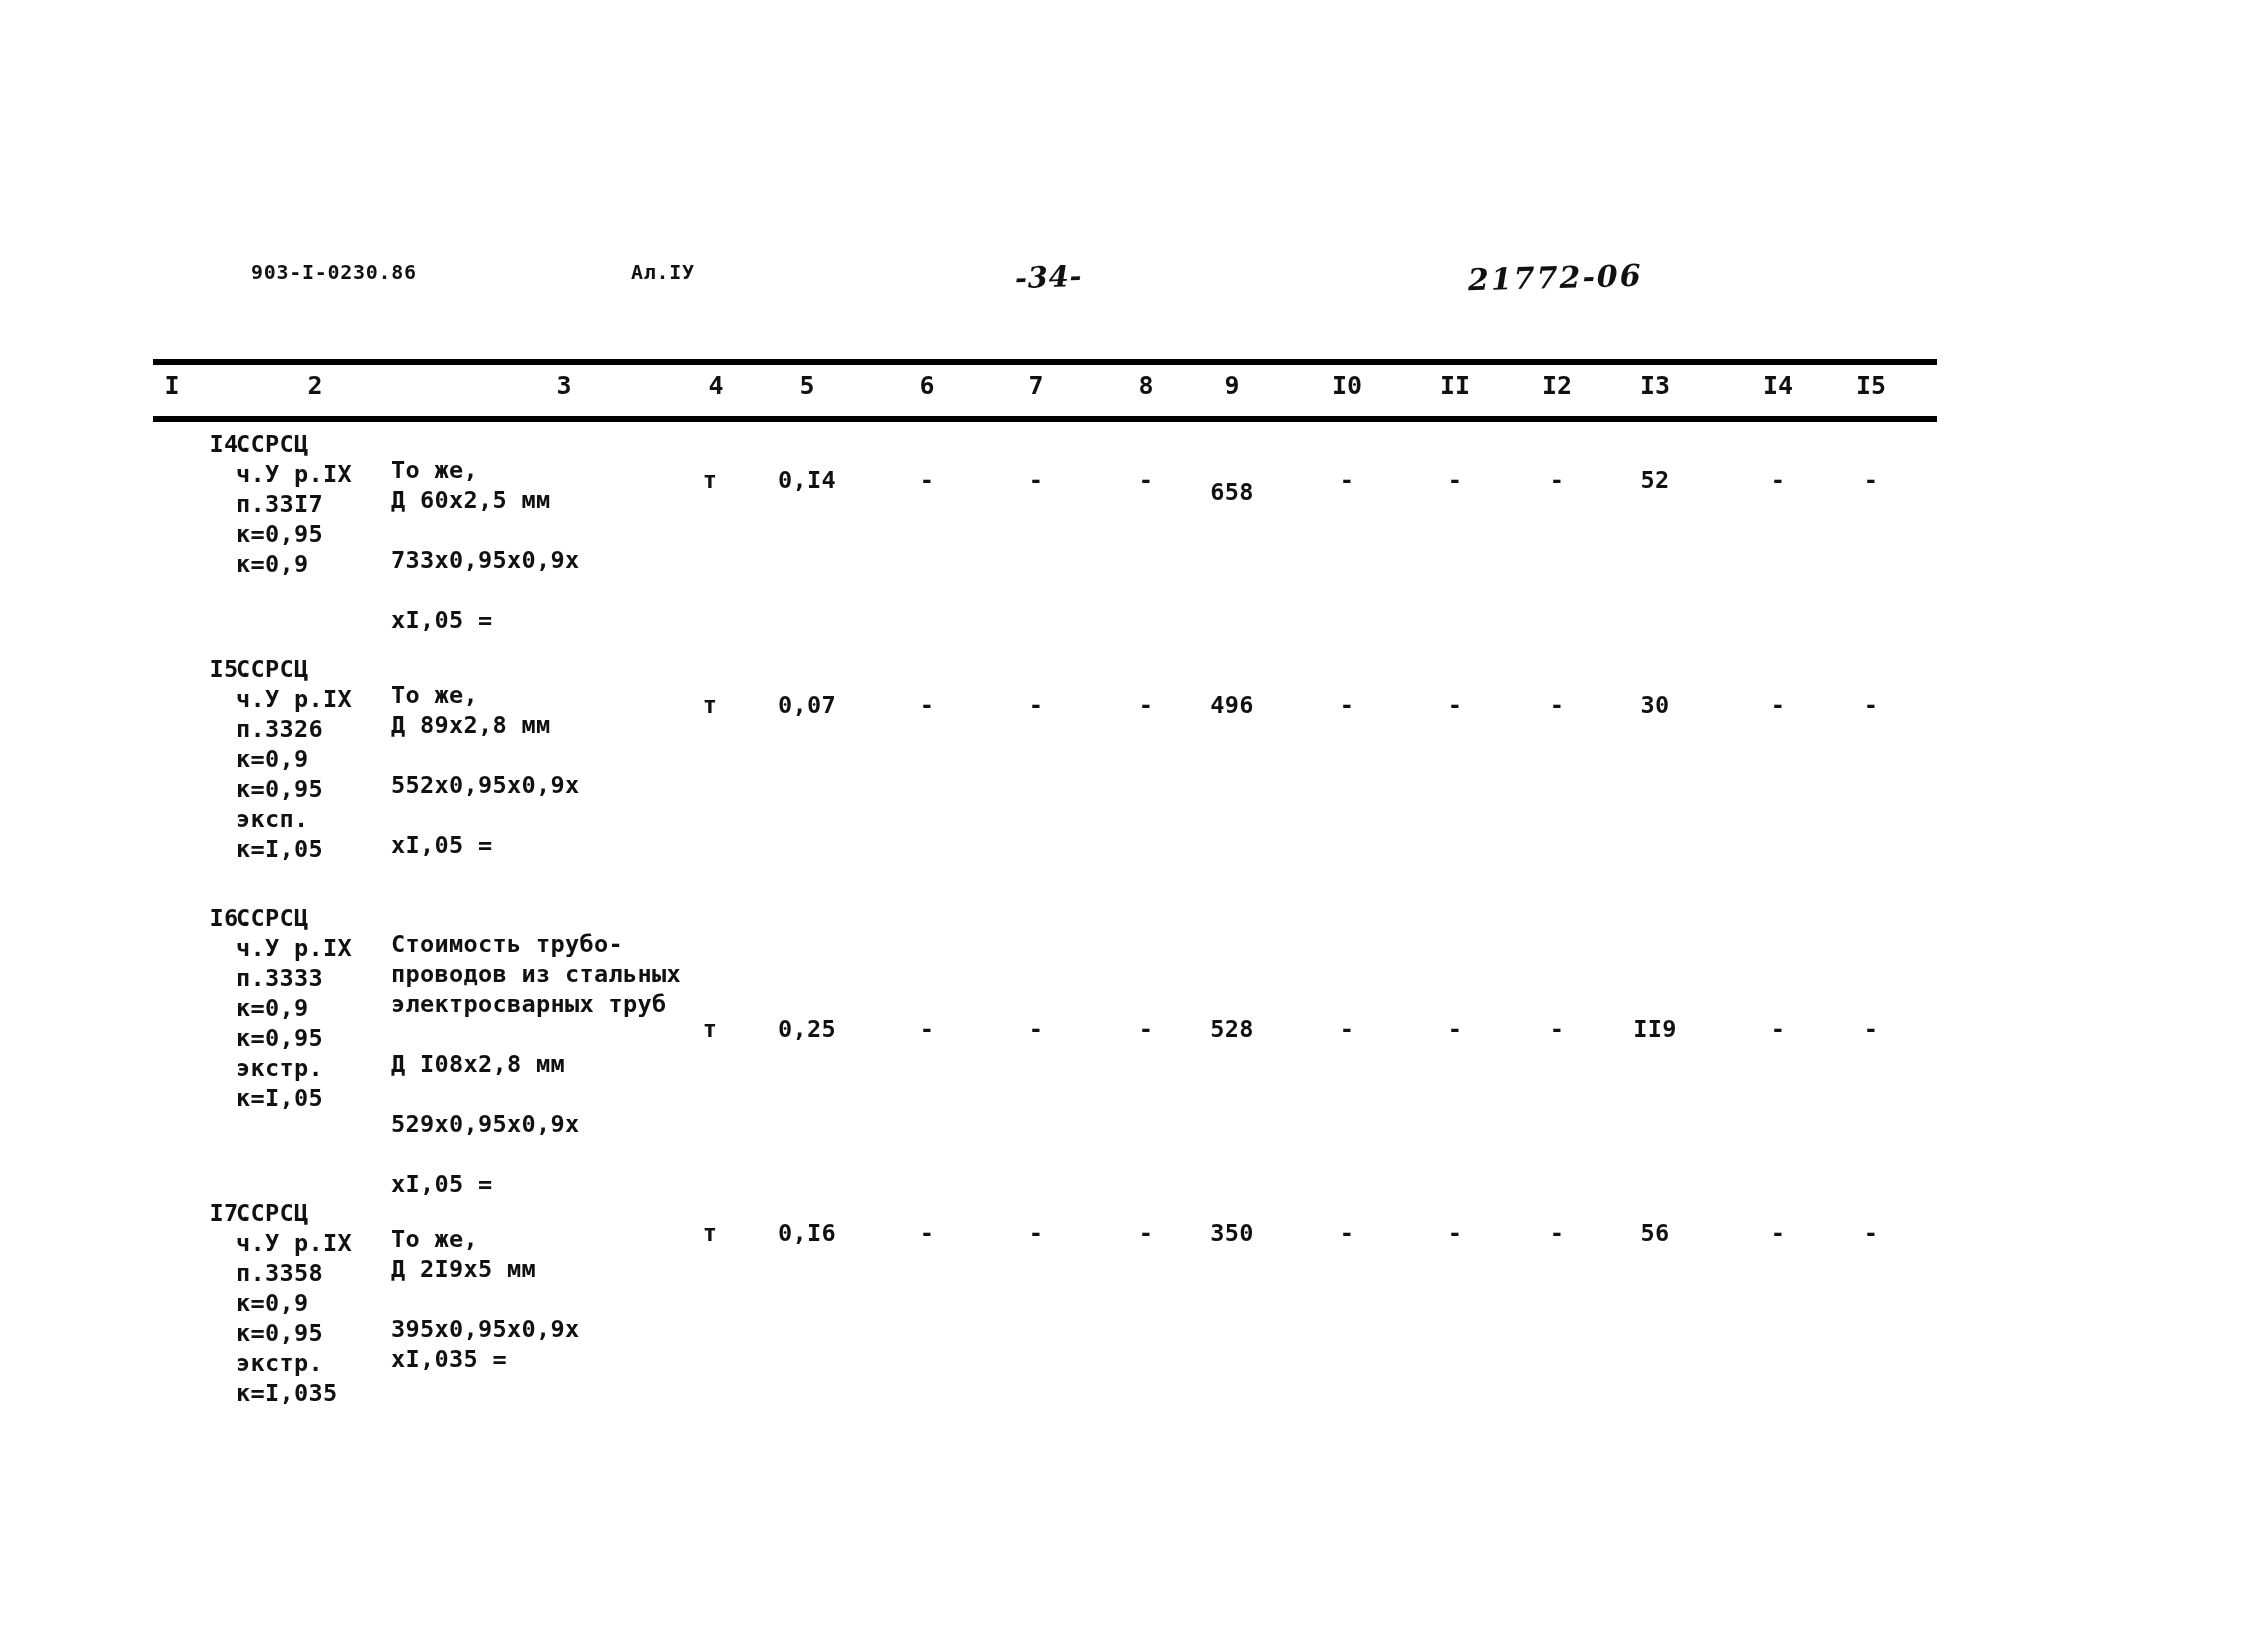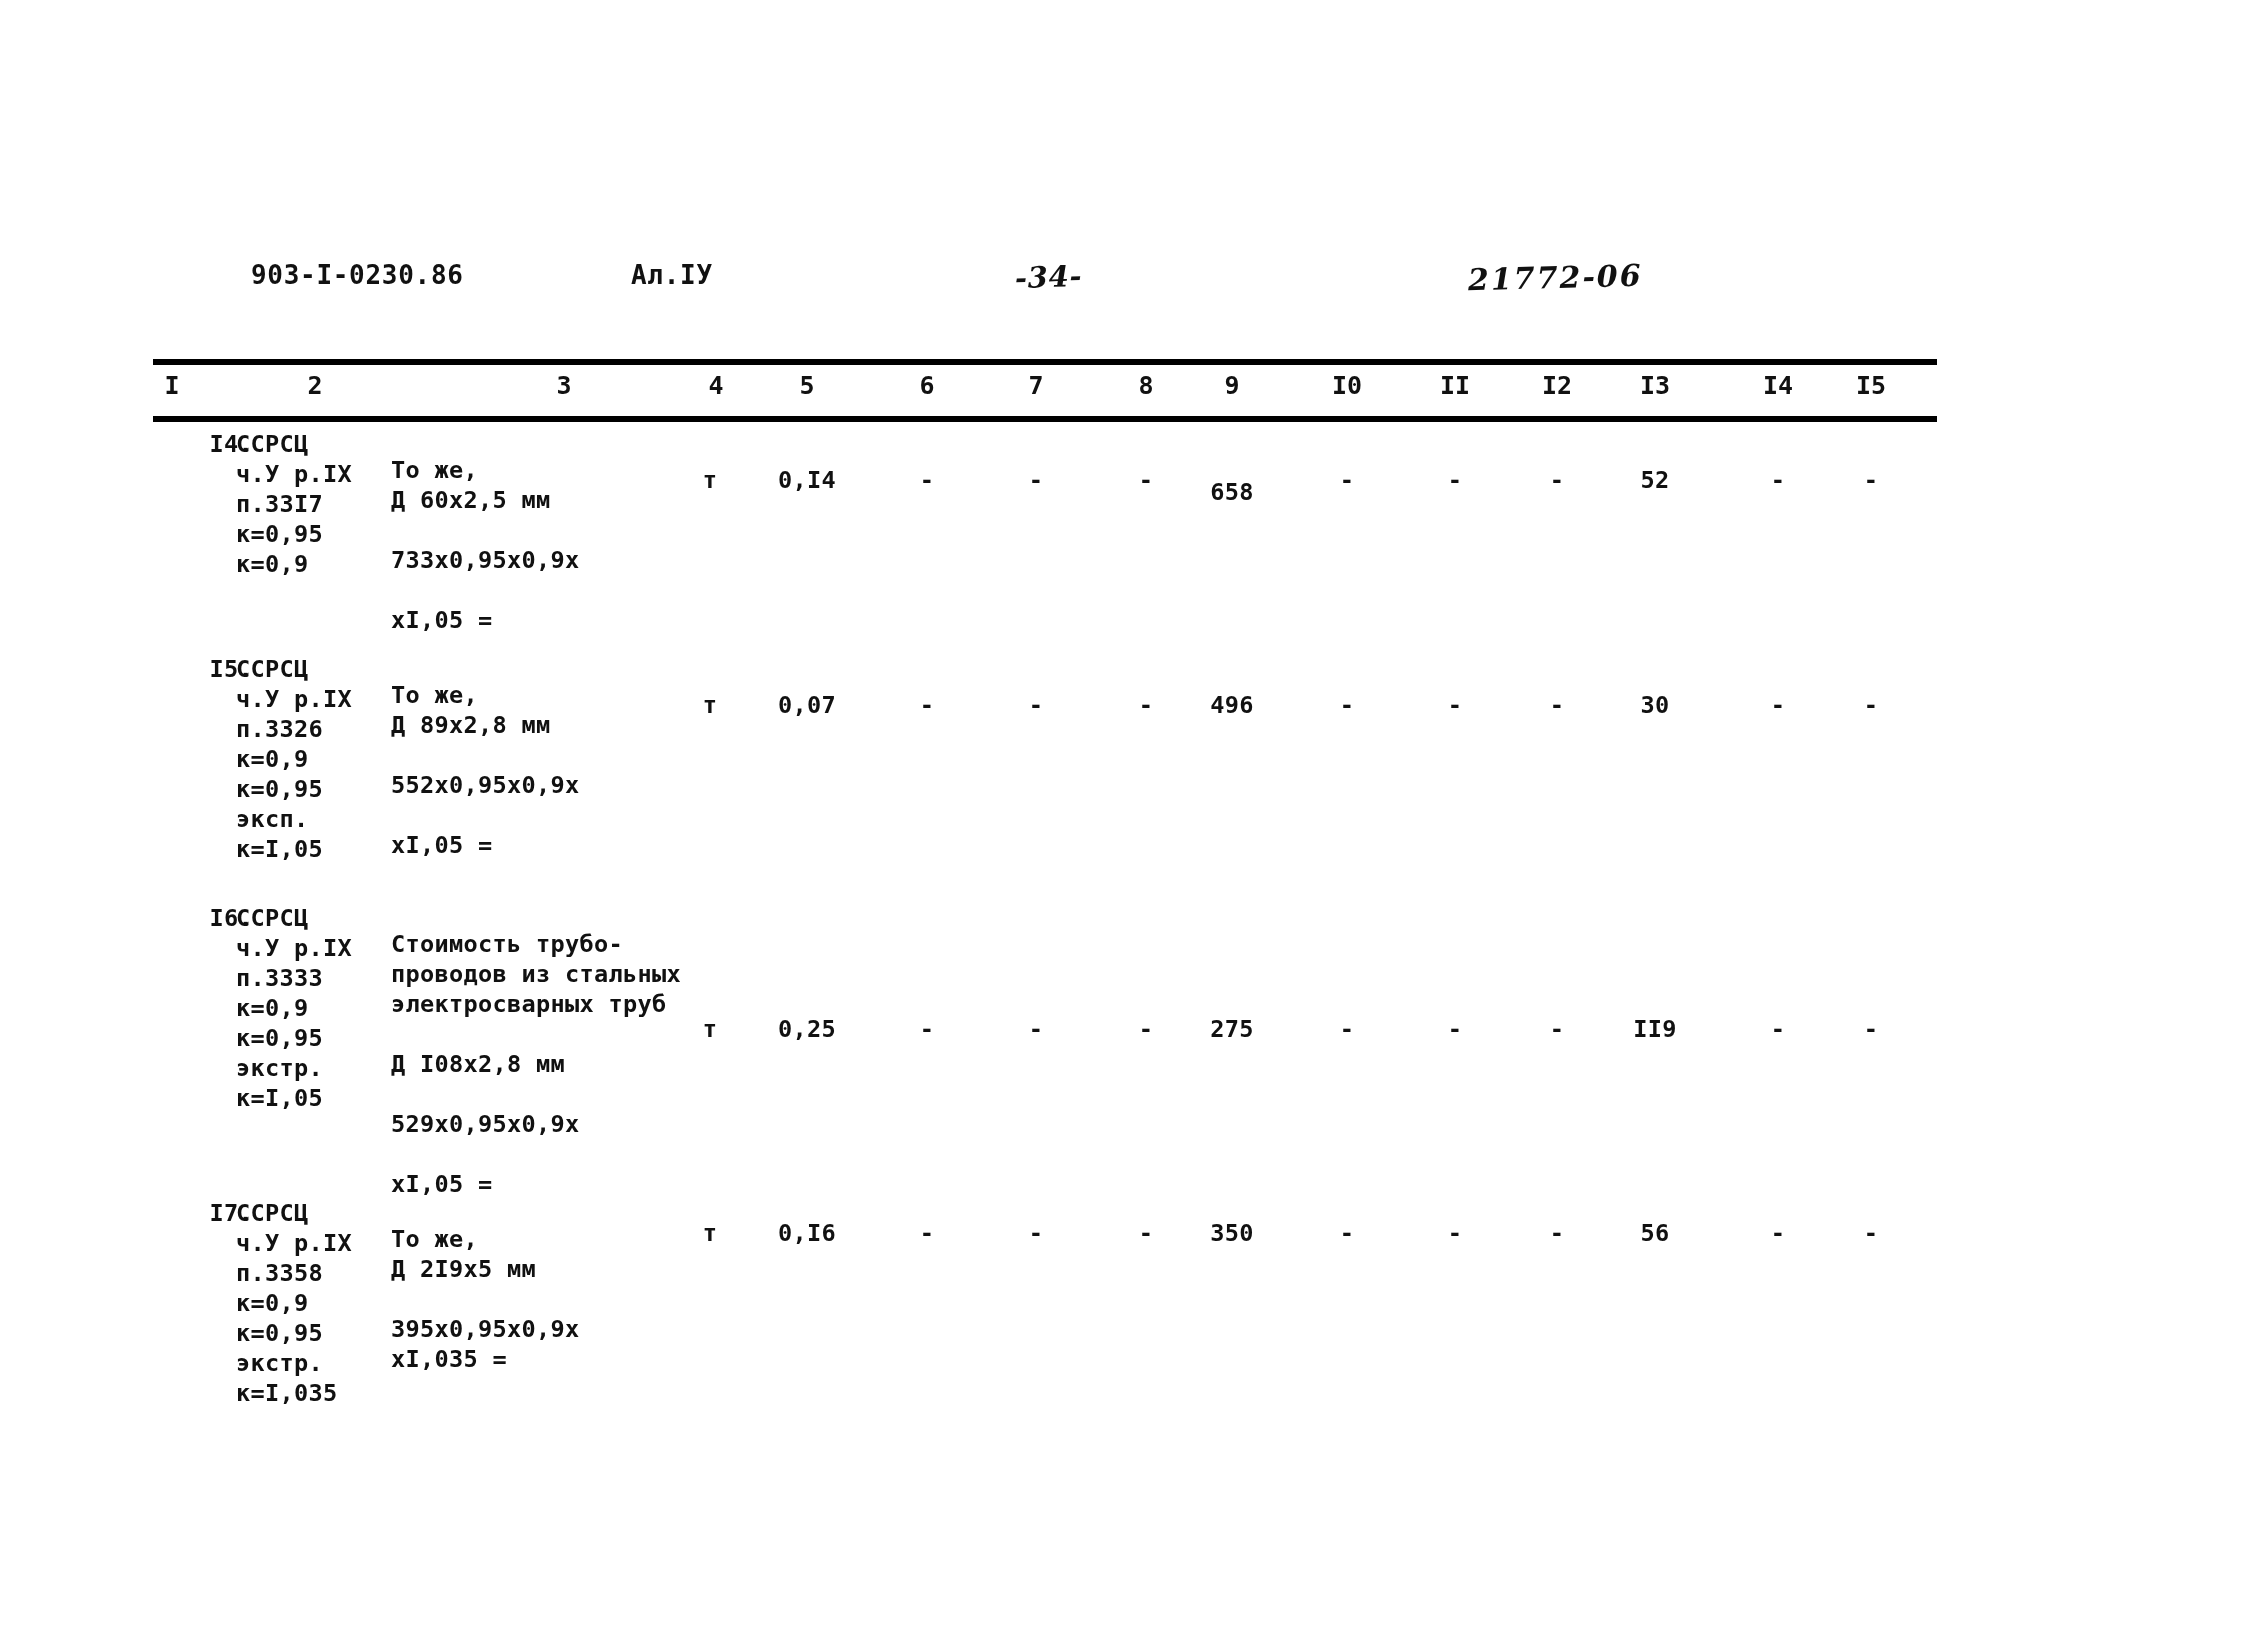--- a/index.html
+++ b/index.html
@@ -15,21 +15,21 @@
     font-family: "DejaVu Sans Mono", "Liberation Mono", monospace;
     color: #111111;
     overflow: hidden;
   }
 
   
   .hdr {
     position: absolute;
     top: 260px;
     white-space: nowrap;
-    font-size: 26px;
+    font-size: 20px;
     letter-spacing: 0.7px;
     font-weight: 600;
   }
   #doc-code   { left: 251px; }
   #album      { left: 631px; }
   #page-num   {
     left: 1015px;
     font-family: "DejaVu Serif", serif;
     font-style: italic;
     font-weight: 700;
@@ -185,21 +185,21 @@
 Д I08x2,8 мм
 
 529x0,95x0,9x
 
 xI,05 =</div>
     <div class="cell c-unit" style="top:111px">т</div>
     <div class="cell c-val" style="left:807px;top:111px">0,25</div>
     <div class="cell c-val" style="left:927px;top:111px">-</div>
     <div class="cell c-val" style="left:1036px;top:111px">-</div>
     <div class="cell c-val" style="left:1146px;top:111px">-</div>
-    <div class="cell c-val" style="left:1232px;top:111px">275</div>
+    <div class="cell c-val" style="left:1232px;top:111px">528</div>
     <div class="cell c-val" style="left:1347px;top:111px">-</div>
     <div class="cell c-val" style="left:1455px;top:111px">-</div>
     <div class="cell c-val" style="left:1557px;top:111px">-</div>
     <div class="cell c-val" style="left:1655px;top:111px">II9</div>
     <div class="cell c-val" style="left:1778px;top:111px">-</div>
     <div class="cell c-val" style="left:1871px;top:111px">-</div>
   </div>
 
   <div class="row" style="top:1198px">
     <div class="cell c-num">I7.</div>

